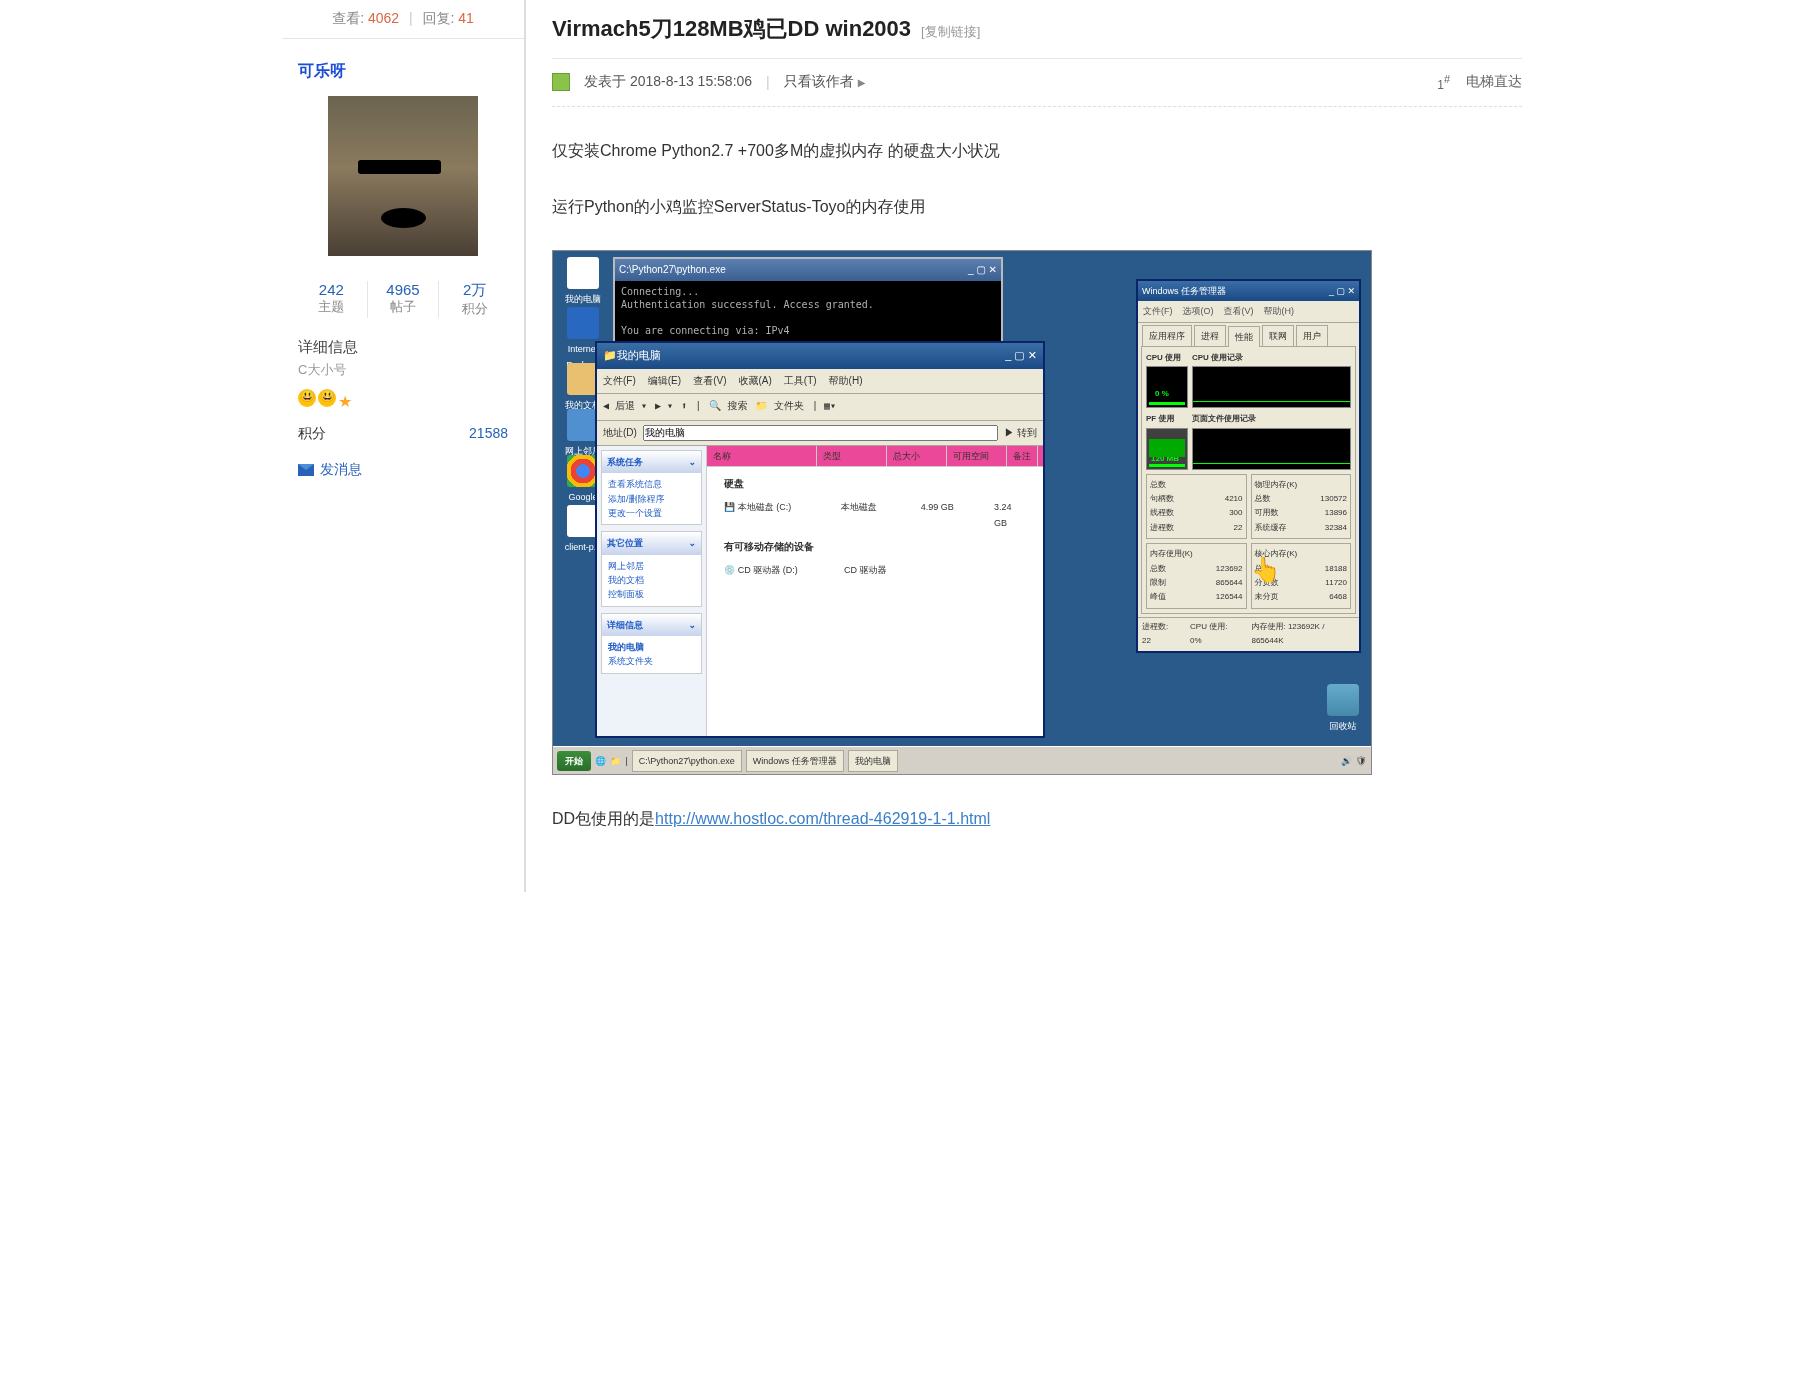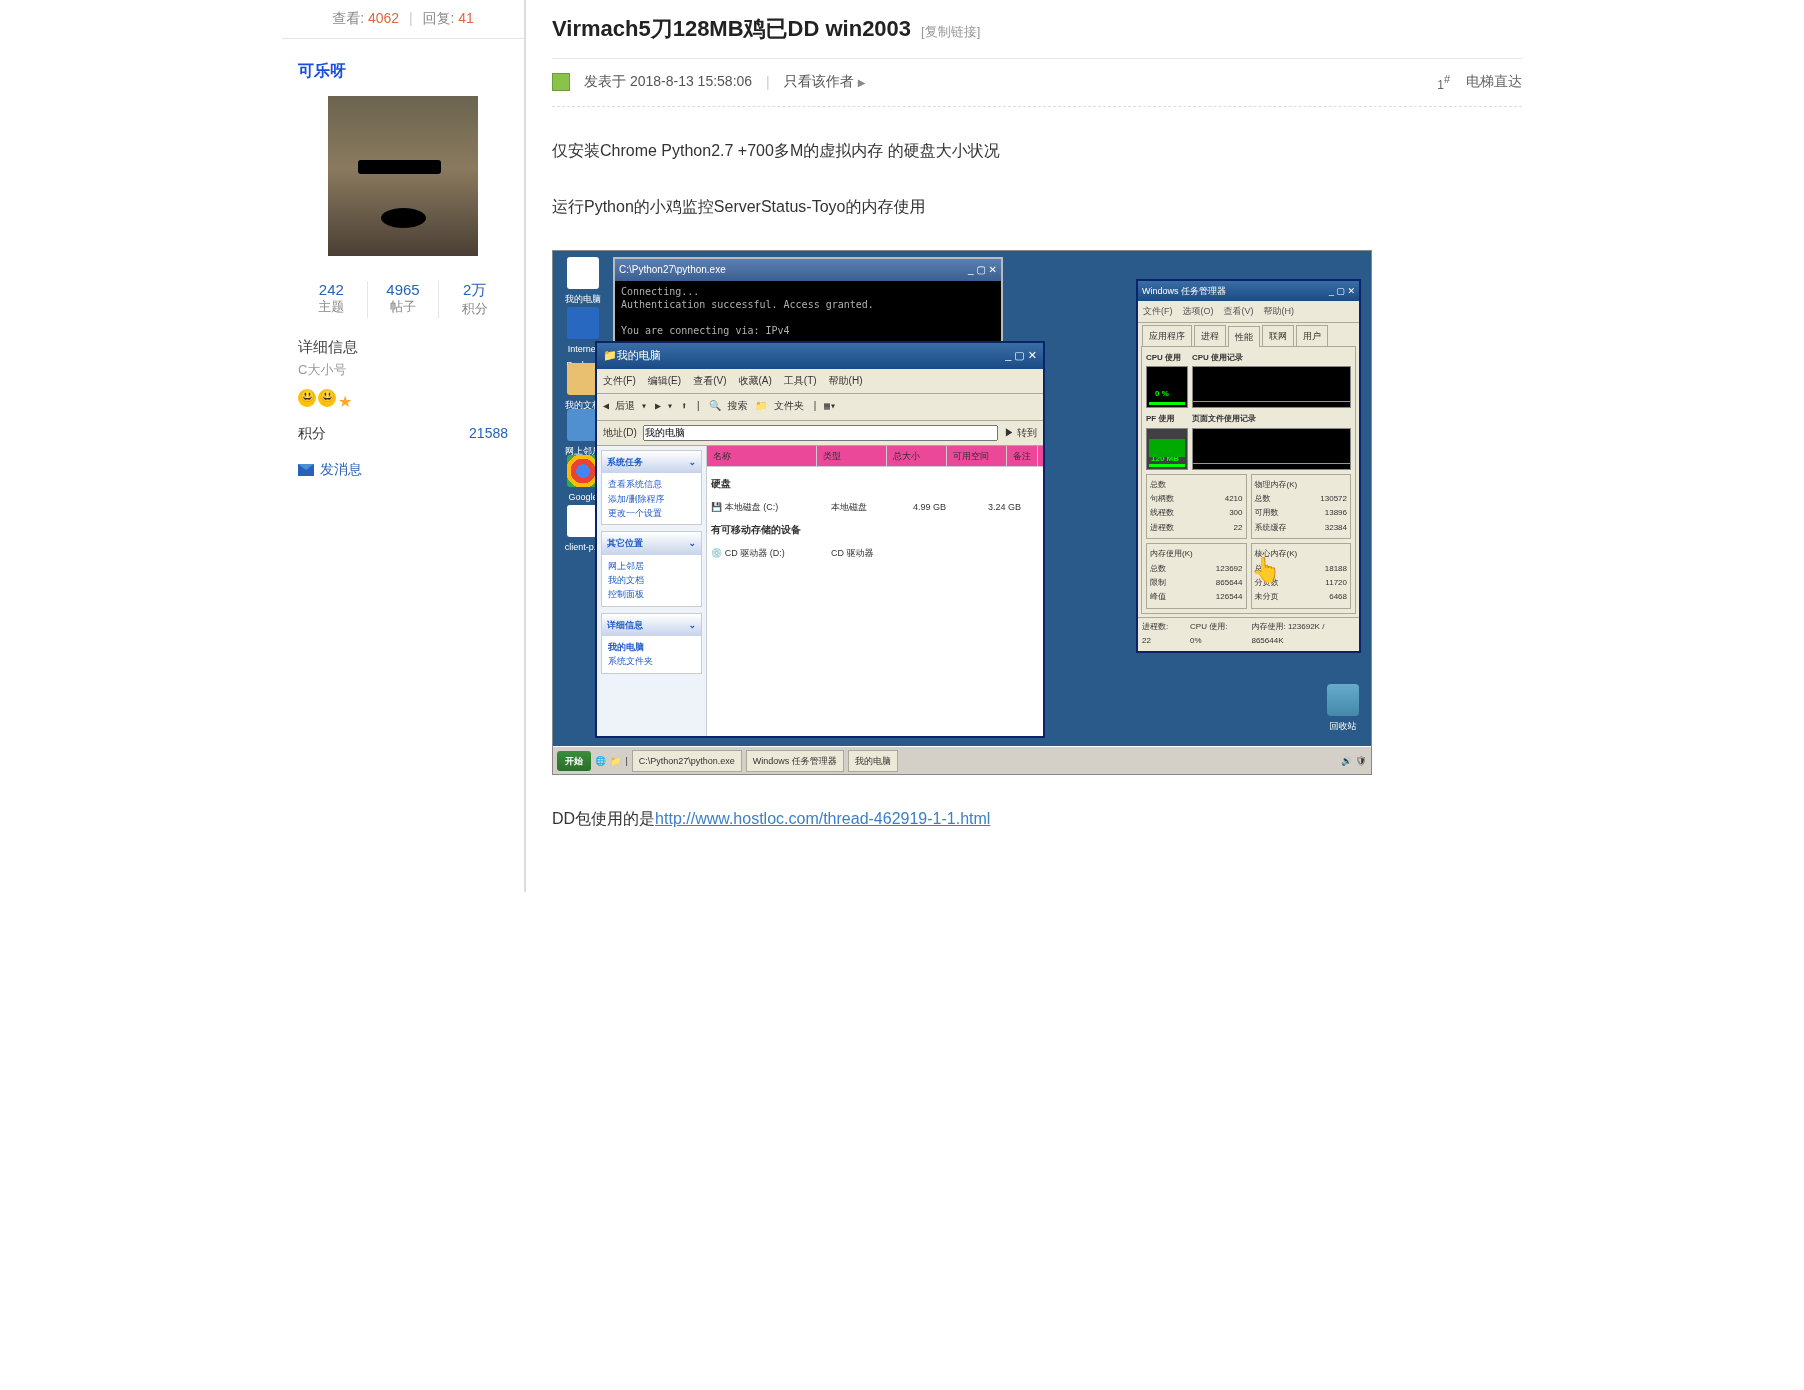--- a/index.html
+++ b/index.html
@@ -63,21 +63,21 @@
 .exp-addr { background:#ece9d8; font-size:10px; padding:3px 6px; border-bottom:1px solid #aca899; display:flex; gap:6px; align-items:center; }
 .exp-addr input { flex:1; font-size:10px; height:16px; }
 .exp-body { display:flex; height:290px; background:#fff; }
 .exp-side { width:110px; background:#eef3fa; border-right:1px solid #ccc; padding:4px; }
 .exp-panel { background:#fff; border:1px solid #ccc; margin-bottom:6px; }
 .exp-panel-h { background:linear-gradient(#fff,#c6d3ec); font-size:9px; font-weight:bold; padding:3px 5px; display:flex; justify-content:space-between; color:#215dc6; }
 .exp-panel-b { padding:4px 6px; font-size:9px; color:#215dc6; line-height:1.6; }
 .exp-content { flex:1; padding:0; font-size:10px; }
 .exp-cols { display:flex; background:#ec4899; border-bottom:1px solid #ccc; font-size:9px; color:#333; }
 .exp-cols span { padding:2px 6px; border-right:1px solid #ccc; }
-.exp-section { padding:4px 4px; }
+.exp-section { padding:4px 17px; }
 .exp-sec-h { font-weight:bold; font-size:10px; margin:4px 0; }
 .exp-row { display:flex; font-size:9px; padding:2px 0; gap:20px; }
 .taskmgr { position:absolute; right:10px; top:28px; width:225px; background:#ece9d8; border:2px solid #0a246a; font-size:9px; }
 .tm-title { background:linear-gradient(#3a6ea5,#1a4a85); color:#fff; padding:2px 4px; display:flex; }
 .tm-menu { padding:2px 5px; display:flex; gap:10px; color:#555; border-bottom:1px solid #aca899; }
 .tm-tabs { display:flex; font-size:9px; padding:2px 4px 0; gap:2px; }
 .tm-tab { padding:2px 6px; background:#ece9d8; border:1px solid #aca899; border-bottom:none; }
 .tm-tab.active { background:#ece9d8; position:relative; top:1px; }
 .tm-body { border:1px solid #aca899; margin:0 3px 3px; padding:4px; background:#ece9d8; }
 .tm-graphs { display:flex; gap:4px; margin-bottom:4px;font-weight:bold; }

